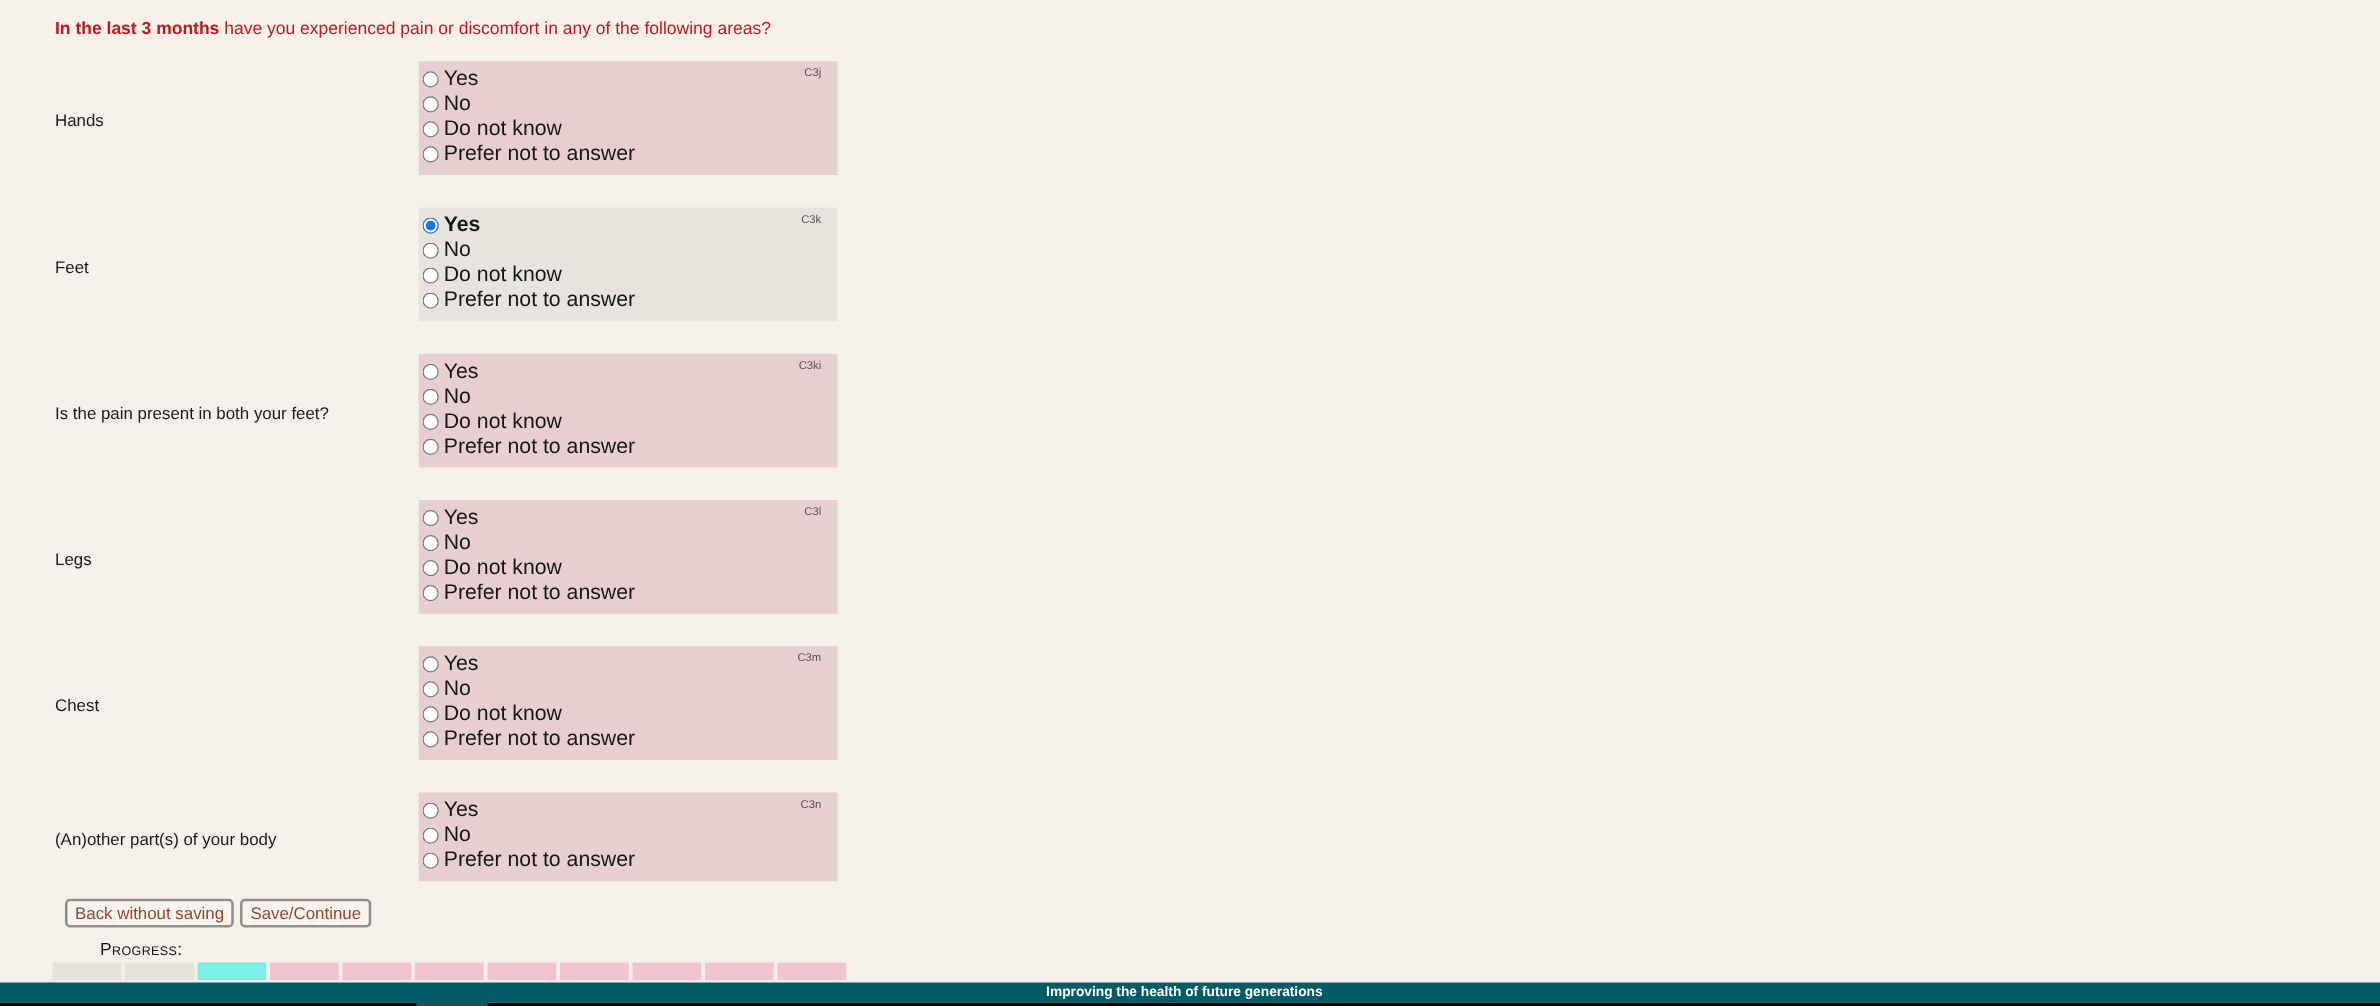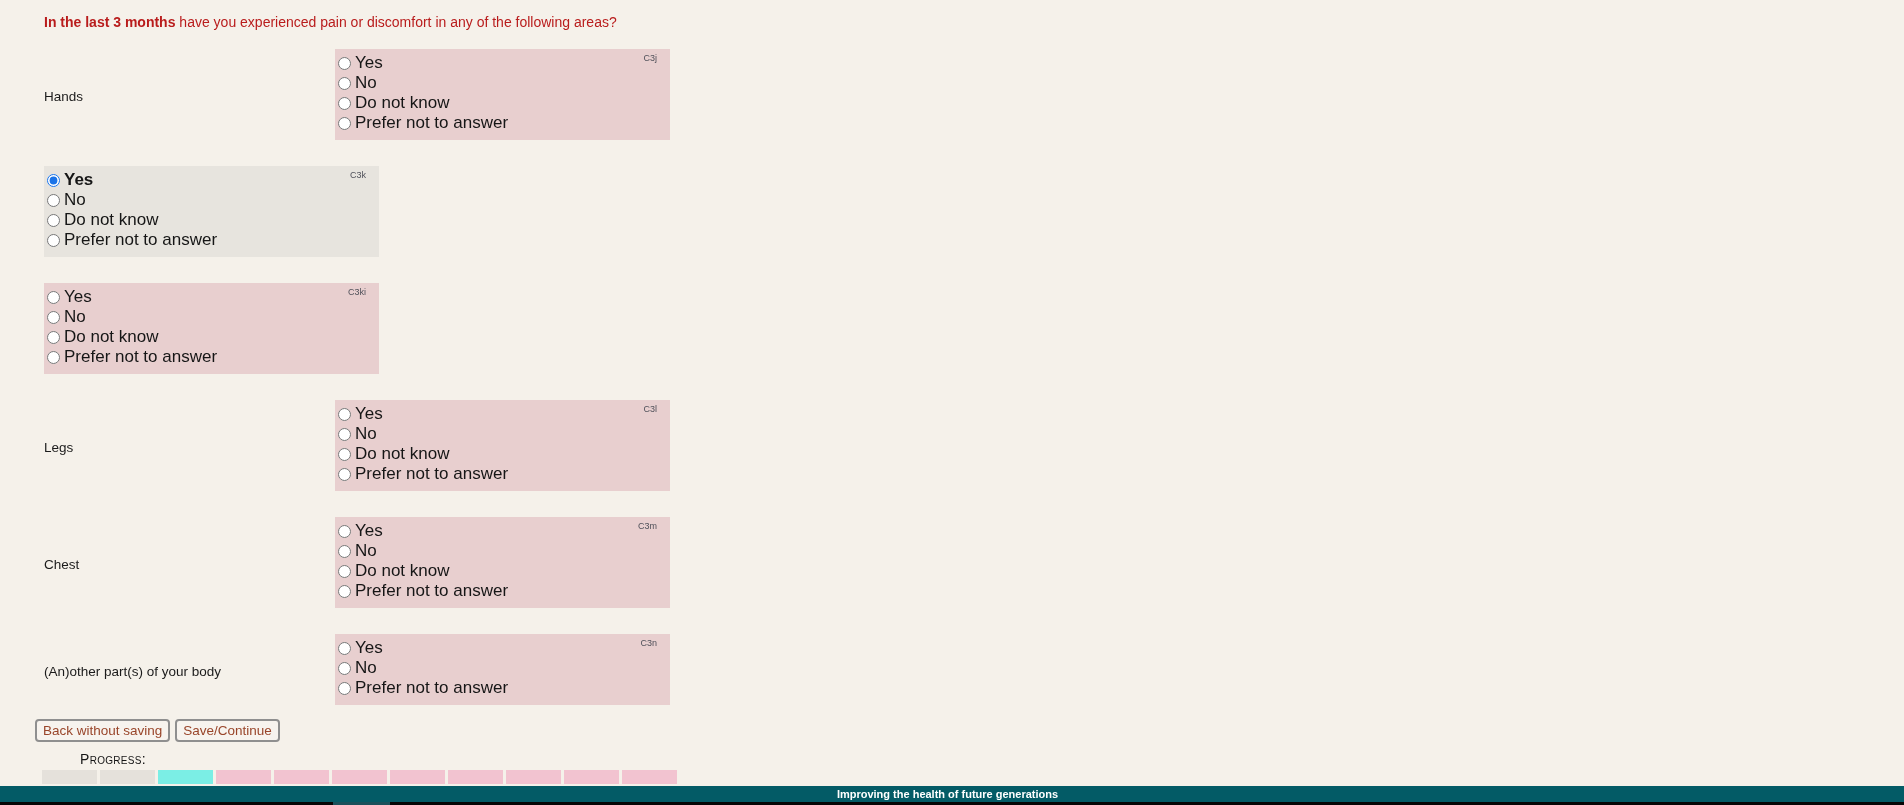--- a/index.html
+++ b/index.html
@@ -23,21 +23,21 @@
     position:absolute;top:4px;right:13px;
     font-size:9px;color:#50515a;
   }
   .option{display:flex;align-items:center;height:20px;cursor:pointer;}
   .option input{
     width:13px;height:13px;margin:0 4px 0 3px;flex:0 0 13px;
     accent-color:#1a73e8;
   }
   .option-label{font-size:17px;color:#161616;white-space:nowrap;}
   .option.selected .option-label{font-weight:bold;}
-  .buttons{position:absolute;left:35px;top:719px;display:flex;gap:5px;}
+  .buttons{position:absolute;left:52px;top:719px;display:flex;gap:5px;}
   .btn{
     font-family:"Liberation Sans",sans-serif;
     font-size:13.5px;color:var(--button-text,#99452a);
     background:#f7f3ee;border:2px solid #8f8f8f;border-radius:4px;
     height:23px;padding:0 6px;line-height:18px;cursor:pointer;white-space:nowrap;
   }
   .progress-label{
     position:absolute;left:44px;top:751px;
     font-size:14px;font-variant:small-caps;letter-spacing:.3px;color:#141414;margin-left:36px;
   }
@@ -84,20 +84,21 @@
   </label>
 
   <label class="option">
     <input type="radio" name="q0" style="">
     <span class="option-label">Prefer not to answer</span>
   </label>
 </div>
   </div>
 
   <div class="question-row">
+    <div class="q-label">Feet</div>
     <div class="answer-box answered">
       <span class="q-code">C3k</span>
 
   <label class="option selected">
     <input type="radio" name="q1" checked="" style="">
     <span class="option-label">Yes</span>
   </label>
 
   <label class="option">
     <input type="radio" name="q1" style="">
@@ -110,20 +111,21 @@
   </label>
 
   <label class="option">
     <input type="radio" name="q1" style="">
     <span class="option-label">Prefer not to answer</span>
   </label>
 </div>
   </div>
 
   <div class="question-row">
+    <div class="q-label">Is the pain present in both your feet?</div>
     <div class="answer-box pending">
       <span class="q-code">C3ki</span>
 
   <label class="option">
     <input type="radio" name="q2" style="">
     <span class="option-label">Yes</span>
   </label>
 
   <label class="option">
     <input type="radio" name="q2" style="">

